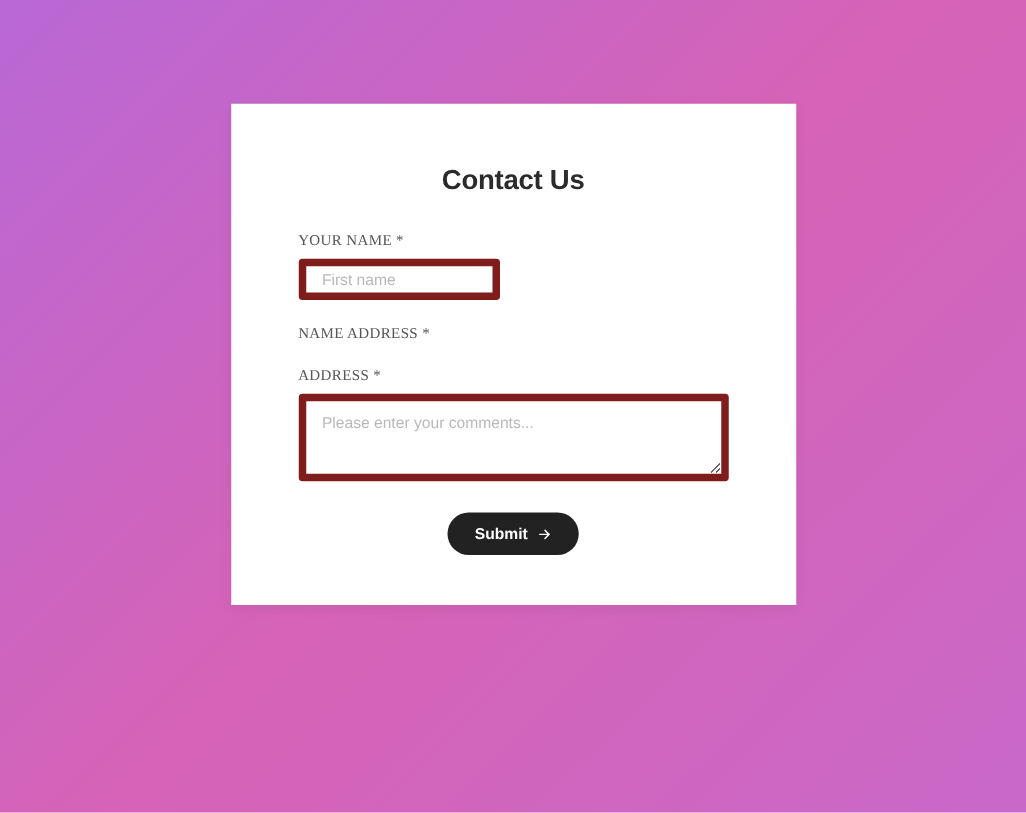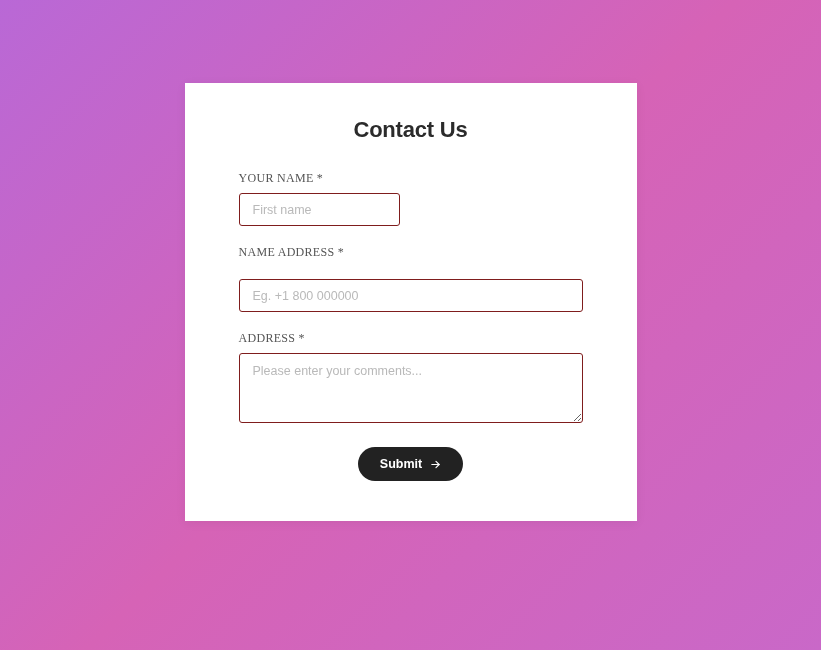--- a/index.html
+++ b/index.html
@@ -14,21 +14,21 @@
       font-family: -apple-system, BlinkMacSystemFont, "Segoe UI", Arial, sans-serif;
       display: flex;
       justify-content: center;
       align-items: flex-start;
       padding-top: 83px;
       overflow: hidden;
     }
     .card {
       background: #ffffff;
       width: 452px;
-      padding: 34px 54px 40px 54px;
+      padding: 48px 54px 40px 54px;
       box-shadow: 0 2px 10px rgba(0,0,0,0.06);
     }
     .title {
       font-size: 22px;
       font-weight: 800;
       color: #2b2b2b;
       text-align: center;
       margin-bottom: 28px;
       letter-spacing: -0.2px;
     }
@@ -44,21 +44,21 @@
       display: block;
       font-family: Liberation Serif, serif;
     }
     .name-row {
       display: grid;
       grid-template-columns: 1fr 1fr;
       gap: 22px;
     }
     input, textarea {
       width: 100%;
-      border: 1px solid #7f1d1d;
+      border: 6px solid #7f1d1d;
       background: #fff;
       border-radius: 3px;
       padding: 10px 13px;
       font-size: 12.5px;
       color: #333;
       font-family: inherit;
       outline: none;
     }
     input {
       height: 33px;
@@ -105,21 +105,20 @@
     <div class="name-row">
       <input type="text" placeholder="First name" style="">
     </div>
   </div>
 
   <div class="field-group">
     <label class="label">NAME ADDRESS *</label>
   </div>
 
   <div class="field-group">
-    <input type="text" placeholder="Eg. +1 800 000000" style="">
   </div>
 
   <div class="field-group">
     <label class="label">ADDRESS *</label>
     <textarea placeholder="Please enter your comments..." style=""></textarea>
   </div>
 
   <div class="submit-wrap">
     <button class="submit-btn">
       <span>Submit</span>

